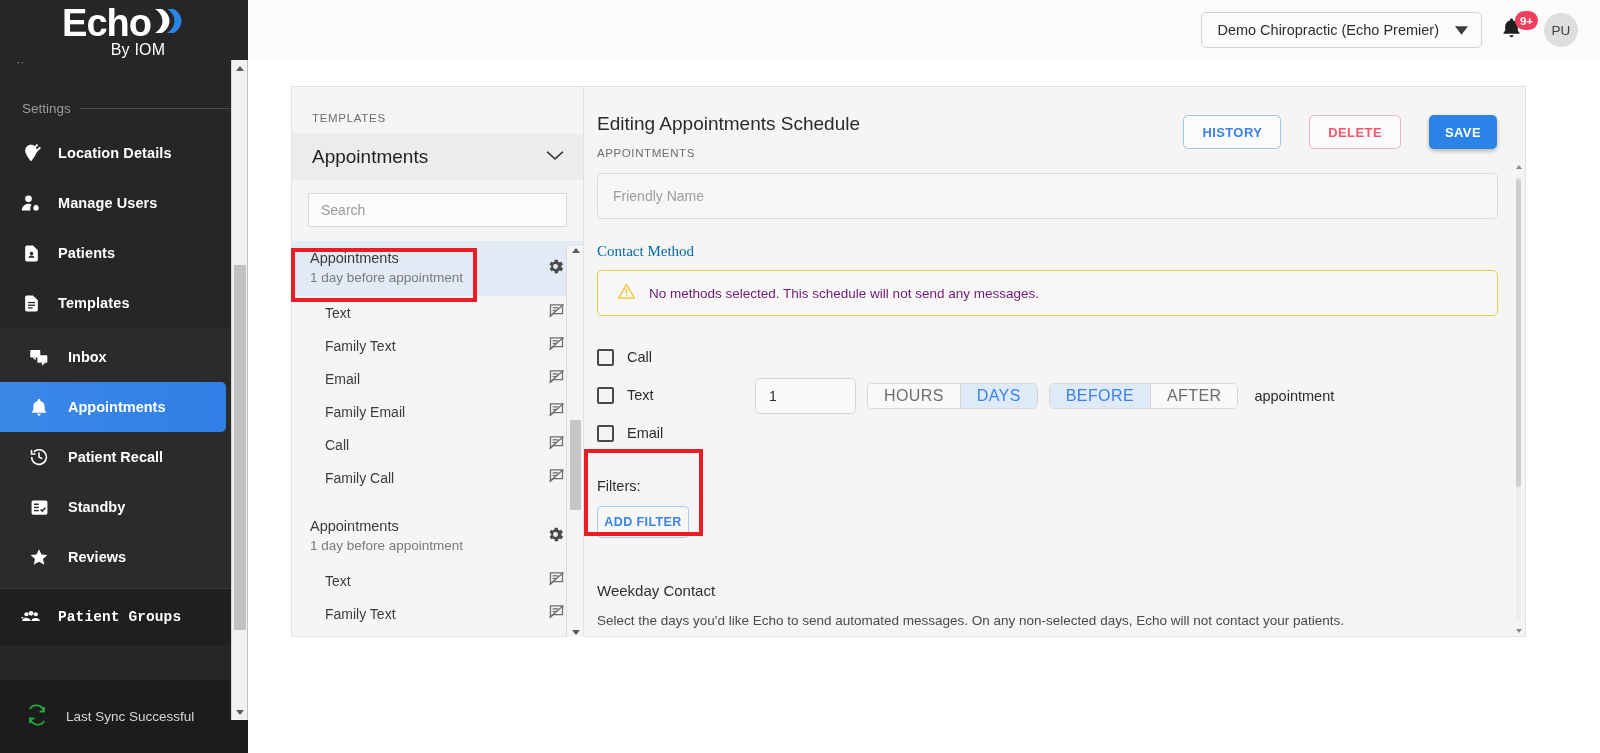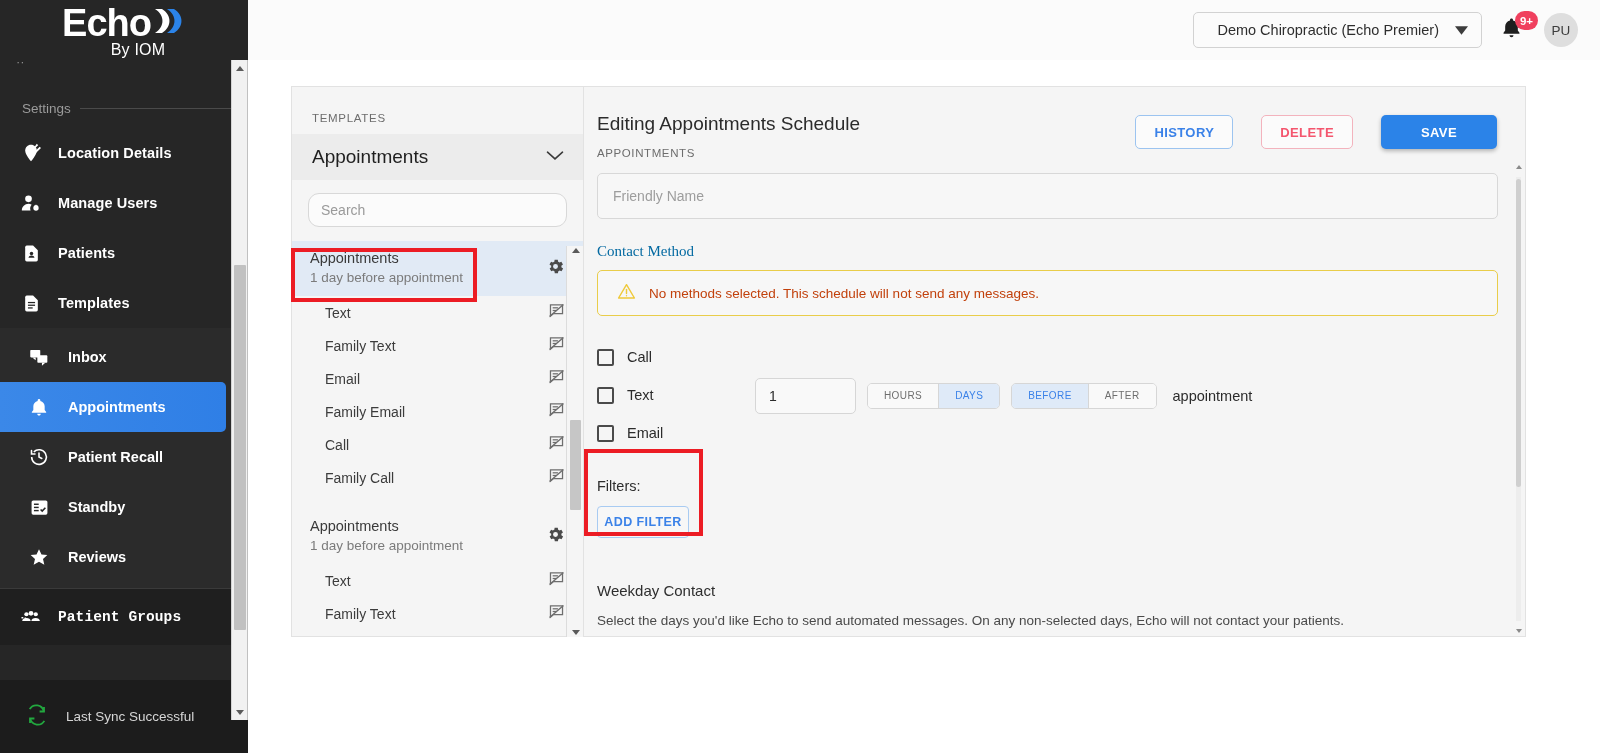--- a/index.html
+++ b/index.html
@@ -85,21 +85,21 @@
   .tri-dn { border-top: 5px solid #5a5a5a; }
 
   
   .topbar {
     position: absolute; left: 248px; top: 0; right: 0; height: 60px;
     background: #fbfbfb; display: flex; align-items: center;
     justify-content: flex-end; gap: 18px; padding-right: 22px;
   }
   .org-select {
     display: flex; align-items: center; gap: 16px;
-    height: 36px; padding: 0 13px 0 23px;
+    height: 36px; padding: 0 13px 0 15px;
     border: 1px solid #d2d2d2; border-radius: 5px; background: #fbfbfb;
     font-size: 14.5px; color: #2e2e2e; cursor: pointer;
   }
   .bell-wrap { position: relative; width: 26px; height: 30px; cursor:pointer; }
   .badge {
     position: absolute; top: -4px; right: -12px; min-width: 23px; height: 19px;
     background: #f0405e; color:#fff; border-radius: 10px;
     font-size: 11.5px; font-weight: bold; display:flex; align-items:center;justify-content:center;
     padding: 0 5px;
   }
@@ -117,21 +117,21 @@
   }
   .tpl-kicker { font-size: 11.5px; color: #6d6d6d; letter-spacing: .7px; padding: 25px 0 0 20px; }
   .tpl-head {
     margin-top: 10px; height: 46px; background: #ececec;
     display:flex; align-items:center; justify-content: space-between;
     padding: 0 18px 0 20px; cursor: pointer;
   }
   .tpl-head .t { font-size: 19px; color: #1f1f1f; font-weight: 500; }
   .tpl-search-wrap { padding: 13px 16px 14px 16px; }
   .tpl-search {
-    width: 100%; height: 34px; border: 1px solid #d8d8d8; border-radius: 11px;
+    width: 100%; height: 34px; border: 1px solid #d8d8d8; border-radius: 1px;
     background: #fbfbfb; padding: 0 12px; font-size: 14px;
     font-family: "Liberation Sans", sans-serif; color: #4d7c0f;
   }
   .tpl-search::placeholder { color: #9a9a9a; }
   .tpl-list { position: relative; }
   .tpl-group {
     display:flex; align-items: center; justify-content: space-between;
     padding: 8px 18px 9px 18px; cursor: pointer;
   }
   .tpl-group.selected { background: #e1eaf5; }
@@ -167,60 +167,60 @@
   .mp-kicker { font-size: 11.5px; color: #6d6d6d; letter-spacing: .6px; margin-top: 12px; }
   .mp-actions { display:flex; gap: 28px; margin-top: 2px; }
   .btn {
     height: 34px; padding: 0 18px; border-radius: 5px; font-size: 13px;
     font-weight: bold; letter-spacing: .4px; cursor: pointer;
     display:flex; align-items:center; justify-content:center;
     font-family: "Liberation Sans", sans-serif;
   }
   .btn-history { border: 1px solid #9cc4f0; background: #fbfbfb; color: #3b82e8; }
   .btn-delete  { border: 1px solid #f3b3bd; background: #fbfbfb; color: #f4566e; }
-  .btn-save    { border: none; background: #2b83e8; color: #ffffff; padding: 0 40px;
+  .btn-save    { border: none; background: #2b83e8; color: #ffffff; padding: 0 16px;
                  box-shadow: 0 2px 4px rgba(0,0,0,.28); }
 
   .mp-body { position: relative; padding: 0 30px 0 13px; }
   .friendly-input {
     margin-top: 14px; width: 901px; height: 46px;
     border: 1px solid #d8d8d8; border-radius: 5px; background: #f7f7f7;
     padding: 0 15px; font-size: 14px; color: #333;
     font-family: "Liberation Sans", sans-serif;
   }
   .friendly-input::placeholder { color: #9d9d9d; }
   .sec-label { font-size: 15px; color: #0369a1; margin-top: 24px; font-family: Liberation Serif, serif; }
 
   .warn-box {
     margin-top: 10px; width: 901px; height: 46px;
     border: 1px solid #e9cd4a; border-radius: 5px; background: #f7f7f7;
     display:flex; align-items:center; gap: 13px; padding-left: 19px;
   }
-  .warn-txt { font-size: 13.5px; color: #c2410c; }
+  .warn-txt { font-size: 13.5px; color: #701a75; }
 
   .methods-row { display: flex; margin-top: 22px; }
   .methods-col { width: 158px; }
   .method {
     display:flex; align-items:center; gap: 13px; height: 38px; cursor: pointer;
   }
   .cbox {
     width: 17px; height: 17px; border: 2px solid #4a4a4a; border-radius: 2px; background: transparent;
   }
   .method .mlbl { font-size: 14.5px; color: #2b2b2b; }
 
   .timing-row { display:flex; align-items:center; gap: 11px; margin-top: 1px; }
   .num-input {
     width: 101px; height: 36px; border: 1px solid #d6d6d6; border-radius: 5px;
     background: #f9f9f9; padding: 0 13px; font-size: 14px; color: #2b2b2b;
     font-family: "Liberation Sans", sans-serif;
   }
   .seg { display:flex; border: 1px solid #d6d6d6; border-radius: 5px; overflow: hidden; }
   .seg .s {
     height: 24px; padding: 8px 16px; display:flex; align-items:center; justify-content:center;
-    font-size: 10px; letter-spacing: .4px; color: #6e6e6e; background: #f9f9f9; cursor: pointer;
+    font-size: 16px; letter-spacing: .4px; color: #6e6e6e; background: #f9f9f9; cursor: pointer;
   }
   .seg .s + .s { border-left: 1px solid #d6d6d6; }
   .seg .s.on { background: #dfeaf8; color: #3b82e8; }
   .after-txt { font-size: 14.5px; color: #2b2b2b; margin-left: 5px; }
 
   .filters-block { margin-top: 26px; }
   .filters-label { font-size: 14.5px; color: #2d2d2d; }
   .add-filter-btn {
     margin-top: 12px; height: 32px; width: 92px;
     border: 1px solid #a8cbf2; border-radius: 4px; background: #f7f7f7;

